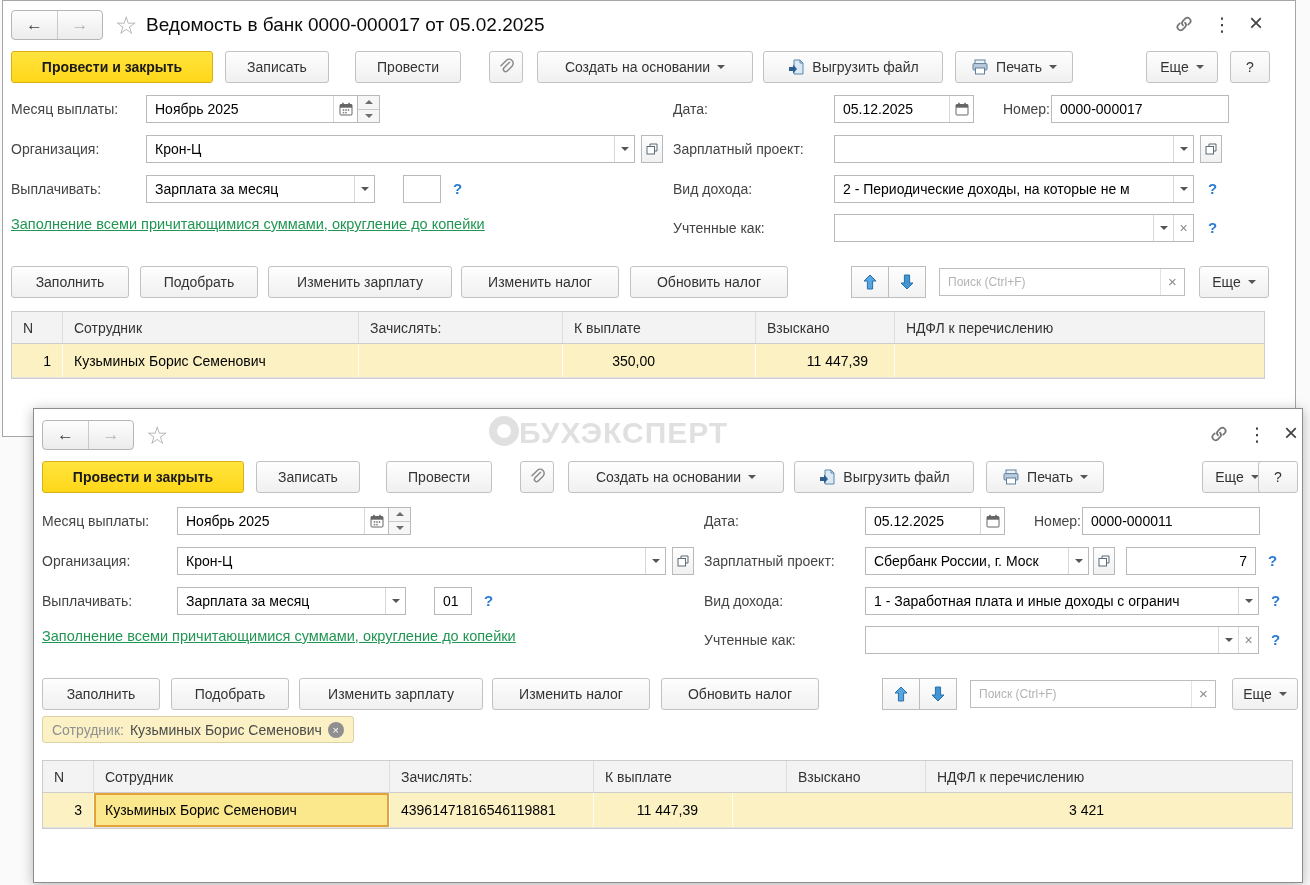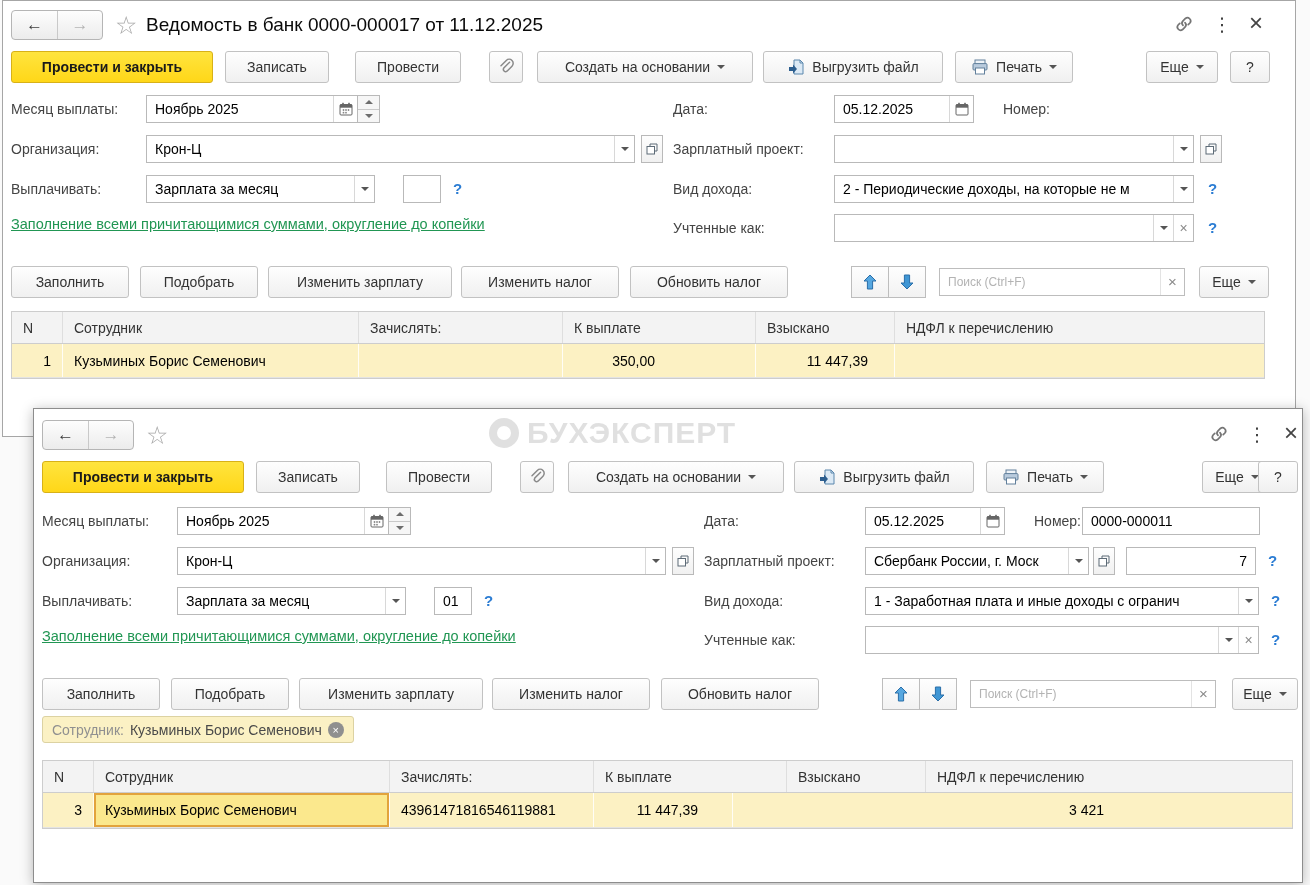--- a/index.html
+++ b/index.html
@@ -68,21 +68,21 @@
   .sel { background:#fbe88d; box-shadow:inset 0 0 0 2px #e2a33c; }
   .c0{width:50px;} .c1{width:296px;} .c2{width:204px;} .c3{width:193px;} .c4{width:139px;} .c5{flex:1;}
 
   
   .ftag { position:absolute; height:27px; display:flex; align-items:center; gap:6px; padding:0 9px;
           background:#fbf1c4; border:1px solid #dcd2a2; border-radius:3px; font-size:14px; }
   .ftag .flabel { color:#909090; } .ftag .fval { color:#4a4a4a; }
   .fx { width:16px; height:16px; border-radius:50%; background:#8f8f8f; color:#fff; font-size:11px; line-height:16px;
         text-align:center; cursor:pointer; }
 
-  .watermark { position:absolute; display:flex; align-items:center; gap:8px; pointer-events:none; z-index:5; }
+  .watermark { position:absolute; display:flex; pointer-events:none; z-index:5; }
   .wm-ring { width:30px; height:30px; border:8px solid rgba(130,130,130,.25); border-radius:50%; }
   .wm-txt { font-size:30px; font-weight:bold; color:rgba(130,130,130,.25); letter-spacing:1px; white-space:nowrap; }
 
   svg { display:block; }
 </style>
 </head>
 <body>
 
 <div class="stage">
 
@@ -90,21 +90,21 @@
 
   <div class="navgrp" style="left:8px;top:9px;">
     <div class="navbtn nav-back">
           <span>←</span>
         </div>
     <div class="navbtn nav-fwd">
           <span>→</span>
         </div>
   </div>
   <div class="star" style="left:112px;top:9px;">☆</div>
-  <div class="wtitle" style="left:143px;top:8px;">Ведомость в банк 0000-000017 от 11.12.2025</div>
+  <div class="wtitle" style="left:143px;top:8px;">Ведомость в банк 0000-000017 от 05.02.2025</div>
   <div class="winicon" style="left:1168px;top:10px;">
     <svg width="20" height="20" viewBox="0 0 20 20">
           <g stroke="#757575" fill="none" stroke-width="1.7" stroke-linecap="round">
             <path d="M9 11.4a3.2 3.2 0 0 1 0-4.5l2.4-2.4a3.2 3.2 0 0 1 4.5 4.5l-1.7 1.7"></path>
             <path d="M11 8.6a3.2 3.2 0 0 1 0 4.5l-2.4 2.4a3.2 3.2 0 0 1-4.5-4.5l1.7-1.7"></path>
           </g>
         </svg>
   </div>
   <div class="winicon dots" style="left:1206px;top:10px;">⋮</div>
   <div class="winicon xclose" style="left:1240px;top:9px;">×</div>
@@ -184,20 +184,23 @@
     <span class="calz" style="right:0;">
       <svg width="14" height="14" viewBox="0 0 14 14">
             <rect x="1" y="2.5" width="12" height="10.5" rx="1" fill="#fff" stroke="#666"></rect>
             <rect x="1" y="2.5" width="12" height="3.2" fill="#666"></rect>
             <rect x="3.2" y="0.8" width="1.6" height="2.6" fill="#666"></rect>
             <rect x="9.2" y="0.8" width="1.6" height="2.6" fill="#666"></rect>
           </svg>
     </span>
   </div>
   <div class="lbl" style="left:1000px;top:94px;">Номер:</div>
+  <div class="fld" style="left:1048px;top:94px;width:178px;">
+    <span class="val">0000-000017</span>
+  </div>
 
   <div class="lbl" style="left:8px;top:134px;">Организация:</div>
   <div class="fld" style="left:143px;top:134px;width:489px;">
     <span class="val">Крон-Ц</span>
     <span class="ddz" style="right:0;">
           <i class="car"></i>
         </span>
   </div>
   <div class="openbtn" style="left:638px;top:134px;">
     <svg width="12" height="12" viewBox="0 0 12 12">

